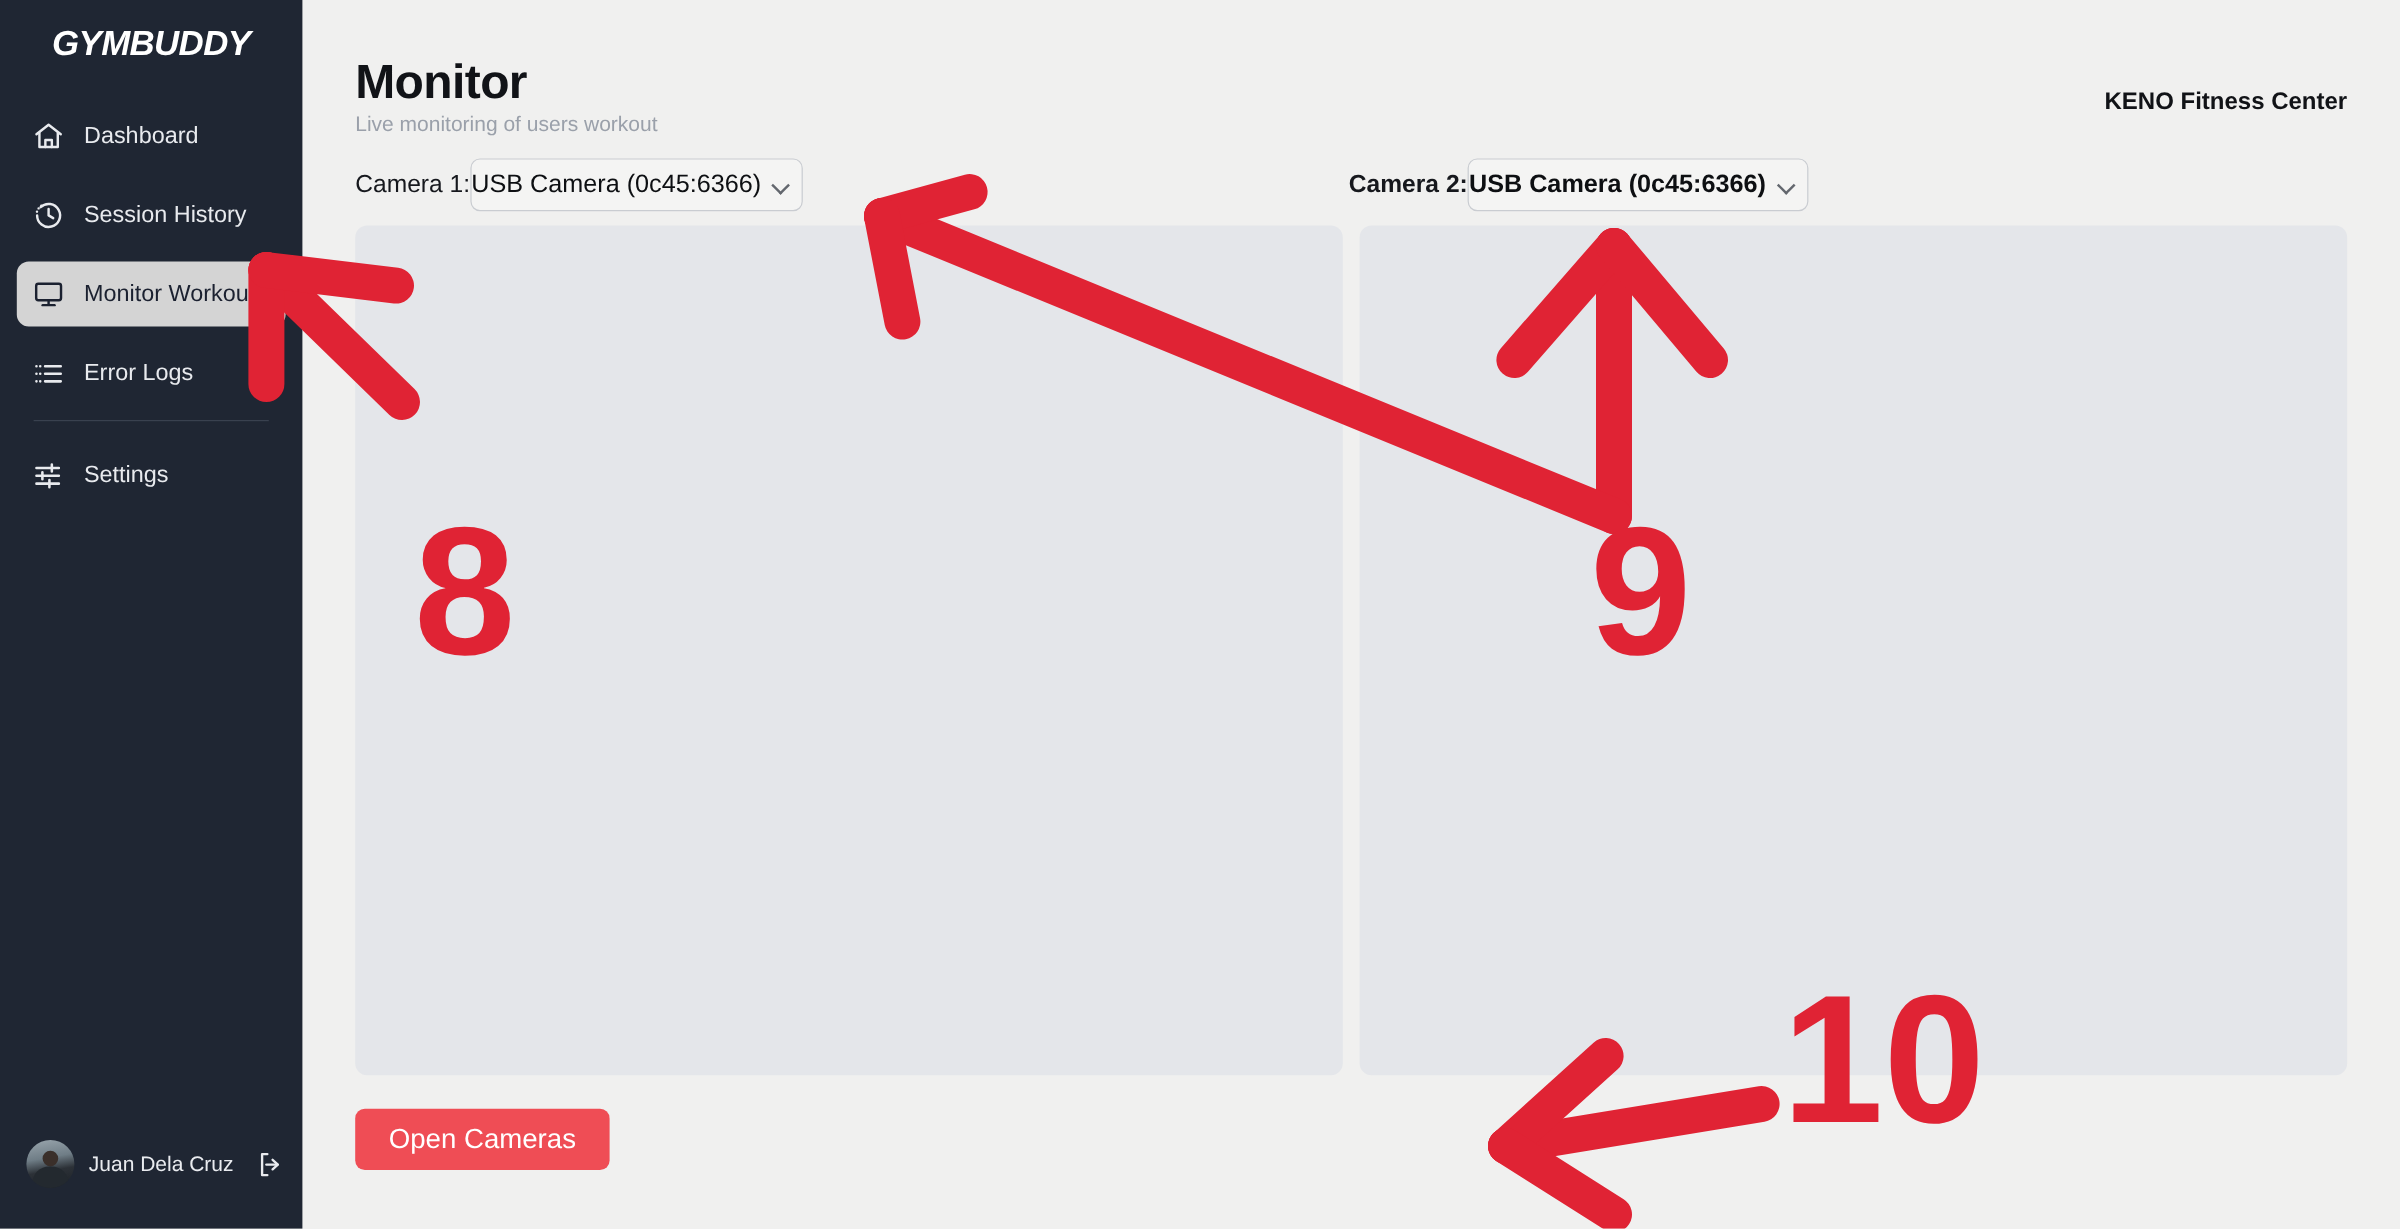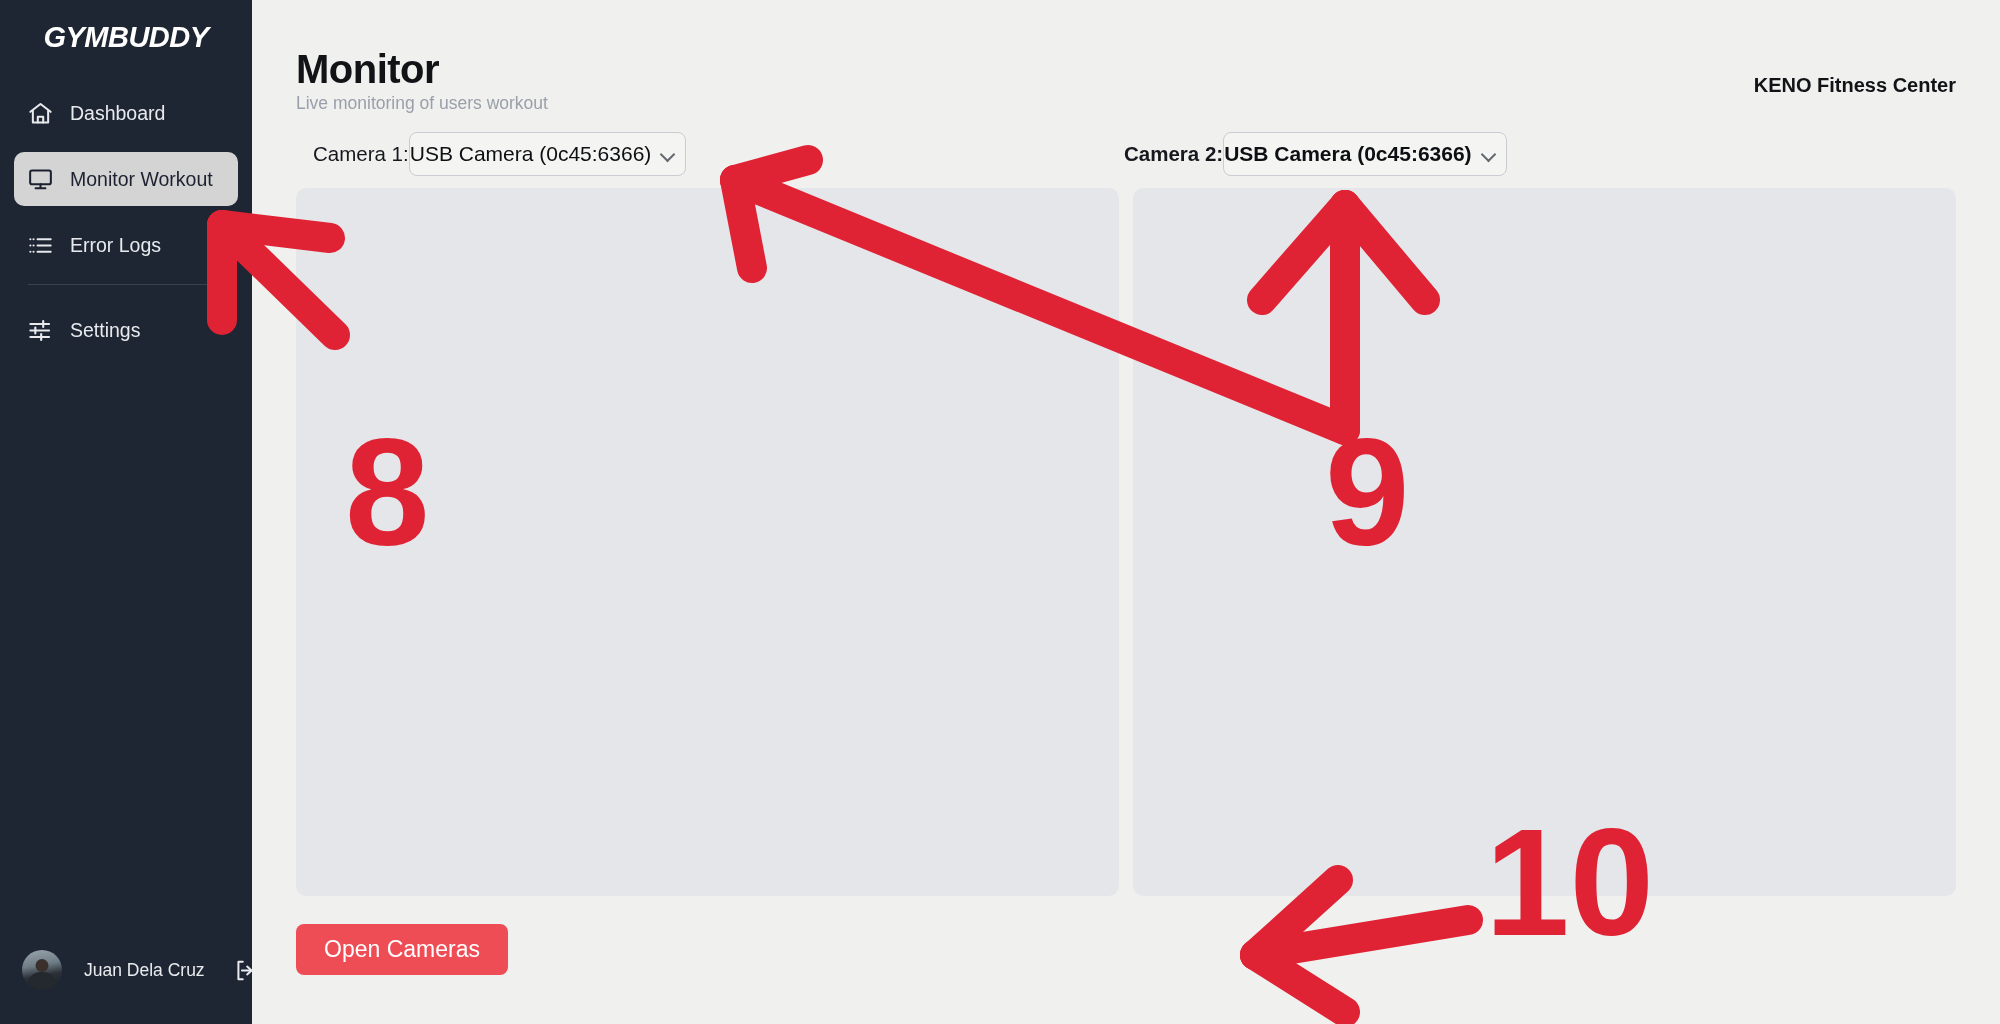--- a/index.html
+++ b/index.html
@@ -68,21 +68,21 @@
   .nav-item.active .nav-ico svg { stroke: #1b2130; }
   .nav-sep {
     height: 1px;
     background: #39414f;
     margin: 6px 14px 18px 14px;
   }
   #sidebar-spacer { flex: 1 1 auto; }
   #user-box {
     display: flex;
     align-items: center;
-    gap: 22px;
+    gap: 12px;
     padding: 0 22px 34px 22px;
   }
   #avatar {
     width: 40px; height: 40px;
     border-radius: 50%;
     flex: 0 0 40px;
     overflow: hidden;
     background: linear-gradient(170deg,#9aa6ae 0%, #6f7d86 38%, #2c3137 62%, #1b2026 100%);
     position: relative;
   }
@@ -154,21 +154,21 @@
     position: relative;
     margin-top: 18px;
     height: 46px;
   }
   .cam-select-group {
     position: absolute;
     display: flex;
     align-items: center;
     gap: 0px;
   }
-  #cam1-group { left: 17px; top: 0; }
+  #cam1-group { left: 0; top: 0; }
   #cam2-group { left: 828px; top: 0; font-weight: bold; }
   .cam-label {
     font-size: 20.5px;
     color: #16181d;
     white-space: nowrap;
   }
   .cam-select {
     position: relative;
     display: flex;
     align-items: center;
@@ -250,20 +250,30 @@
         <span class="nav-ico">
           <svg width="27" height="27" viewBox="0 0 24 24" fill="none" stroke="#e8eaee" stroke-width="1.8" stroke-linecap="round" stroke-linejoin="round">
             <path d="M3 10.5 12 3.5l9 7"></path>
               <path d="M5.2 9.6V20h13.6V9.6"></path>
               <path d="M9.6 20v-5.2h4.8V20"></path>
           </svg>
         </span>
         <span>Dashboard</span>
       </div>
 
+      <div class="nav-item">
+        <span class="nav-ico">
+          <svg width="27" height="27" viewBox="0 0 24 24" fill="none" stroke="#e8eaee" stroke-width="1.8" stroke-linecap="round" stroke-linejoin="round">
+            <path d="M3.5 12a8.5 8.5 0 1 0 2.6-6.1"></path>
+            <path d="M3.4 9.2v.01M4.6 6.8v.01M6.6 4.9v.01"></path>
+            <path d="M12 7.2V12l3.4 2"></path>
+          </svg>
+        </span>
+        <span>Session History</span>
+      </div>
 
       <div class="nav-item active">
         <span class="nav-ico">
           <svg width="27" height="27" viewBox="0 0 24 24" fill="none" stroke="#1b2130" stroke-width="1.8" stroke-linecap="round" stroke-linejoin="round">
             <rect x="2.8" y="4" width="18.4" height="12.2" rx="1.6"></rect>
             <path d="M12 16.2V19.6"></path>
               <path d="M7.6 19.8h8.8"></path>
           </svg>
         </span>
         <span>Monitor Workout</span>

